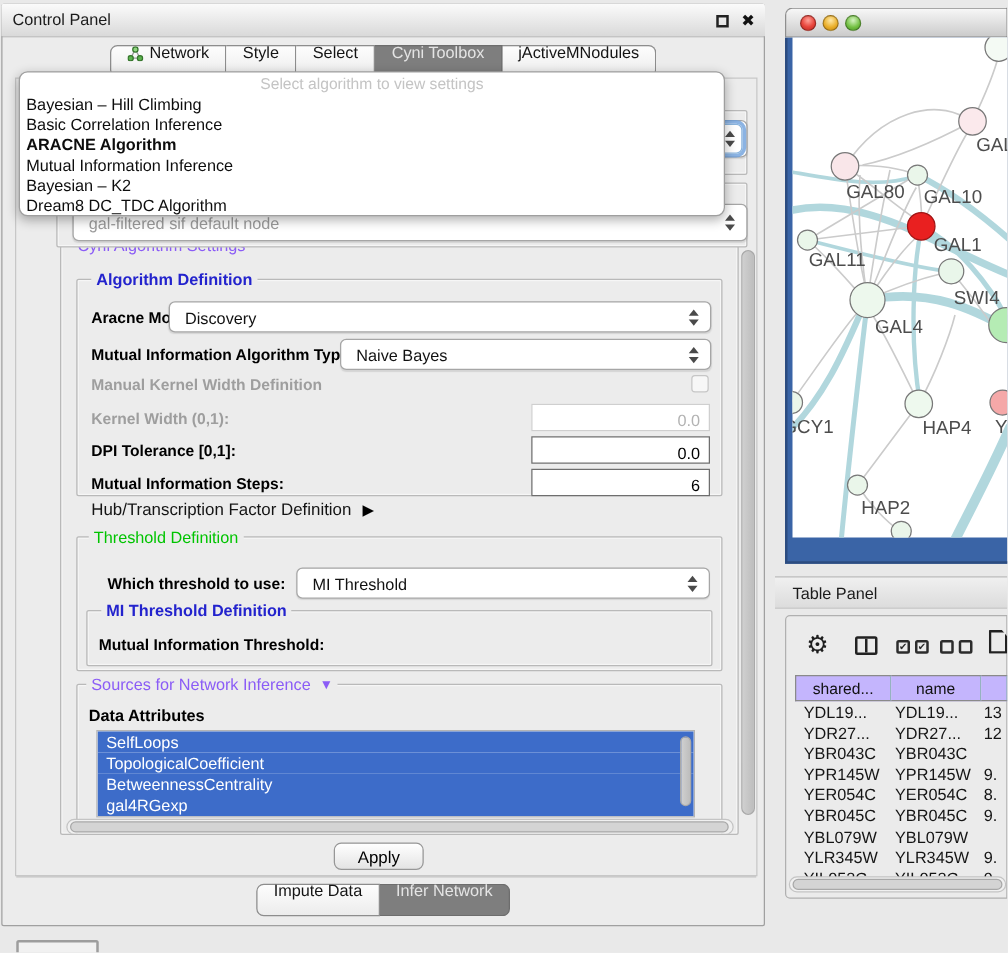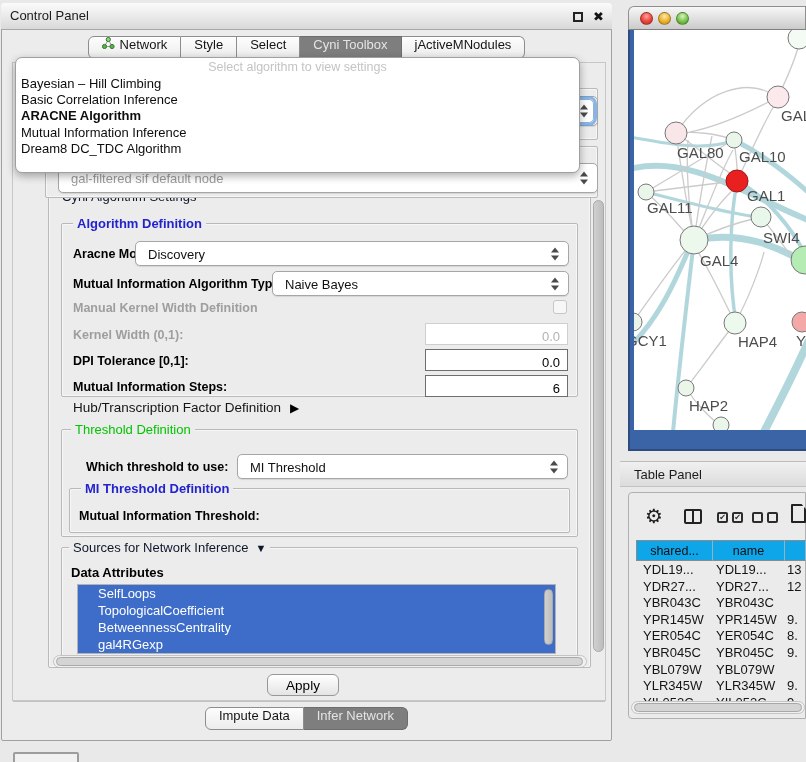--- a/index.html
+++ b/index.html
@@ -9,30 +9,30 @@
   
   .win{position:absolute;left:1px;top:3px;width:611px;height:738px;background:#ececec;
        border:1px solid #a0a0a0;border-radius:2px}
   .cp-titlebar{position:absolute;left:1px;top:3px;width:611px;height:27px;
        background:linear-gradient(#fbfbfb,#d9d9d9);border-bottom:1px solid #a8a8a8;border-radius:2px 2px 0 0}
   .cp-title{position:absolute;left:9px;top:0;line-height:26px;font-size:13px;color:#1b1b1b}
   .floatbtn{position:absolute;left:572px;top:9px;width:10px;height:10px;border:2px solid #222;background:transparent}
   .closebtn{position:absolute;left:592px;top:5px;font-size:13px;font-weight:bold;color:#111;line-height:18px}
   
   .tabs{position:absolute;display:flex;justify-content:center;left:0;width:613px}
-  .tab{height:23px;display:flex;align-items:flex-start;gap:5px;padding:0 13px;font-size:13px;color:#141414;
+  .tab{height:23px;display:flex;align-items:flex-end;gap:5px;padding:12px 13px;font-size:13px;color:#141414;
        background:linear-gradient(#fdfdfd,#ececec);border:1px solid #8d8d8d;border-left:none;cursor:default;white-space:nowrap}
   .tab:first-child{border-left:1px solid #8d8d8d;border-radius:6px 0 0 6px}
   .tab:last-child{border-radius:0 6px 6px 0}
   .tab.sel{background:#7e7e7e;color:#e4e4e4;border-color:#6d6d6d}
   
   .panelbox{position:absolute;border:1px solid #c7c7c7}
   .group{position:absolute;border:1px solid #b9b9b9;border-radius:2px;
          box-shadow:inset 0 0 0 1px rgba(255,255,255,.55)}
-  .gtitle{position:absolute;background:#ececec;padding:0 4px;font-size:13px;white-space:nowrap;color:#0f172a}
+  .gtitle{position:absolute;background:#ececec;padding:0 4px;font-size:13px;white-space:nowrap;color:#8b5cf6}
   .gtitle.blue{color:#2323cd;font-weight:bold}
   .gtitle.green{color:#00c400}
   .lbl{position:absolute;font-size:12.5px;font-weight:bold;white-space:nowrap;color:#000}
   .lbl.dis{color:#9e9e9e}
   .combo{position:absolute;background:#fff;border:1px solid #a6a6a6;border-radius:5px;
          box-shadow:0 1px 1px rgba(0,0,0,.10)}
   .ctext{position:absolute;left:12px;top:0;font-size:13px;color:#111;white-space:nowrap}
   .ctext.ph{color:#9c9c9c}
   .spinner{position:absolute;right:9px;top:50%;transform:translateY(-50%);display:flex;flex-direction:column;align-items:center;gap:3px}
   .tu{width:0;height:0;border-left:4px solid transparent;border-right:4px solid transparent;border-bottom:5px solid #4a4a4a}
@@ -42,21 +42,21 @@
   .field.dis{border-color:#cfcfcf;color:#b3b3b3}
   .checkbox{position:absolute;width:14px;height:14px;border:1px solid #c6c6c6;background:#f7f7f7;border-radius:3px}
   
   .popup{position:absolute;left:15px;top:57px;width:565px;height:116px;background:#fff;
          border:1px solid #9f9f9f;border-radius:7px;box-shadow:0 3px 9px rgba(0,0,0,.32);z-index:40;overflow:hidden}
   .pp-hint{height:18px;line-height:18px;text-align:center;font-size:12.5px;color:#c4c4c4}
   .pp-item{height:16.2px;line-height:16.2px;font-size:13px;color:#0d0d0d;padding-left:5px;white-space:nowrap}
   .pp-item.b{font-weight:bold}
   
   .attr-list{position:absolute;background:#fff;border:1px solid #b3b3b3;overflow:hidden}
-  .attr-item{height:17px;line-height:17px;font-size:13px;color:#fff;padding-left:20px;white-space:nowrap}
+  .attr-item{height:17px;line-height:17px;font-size:13px;color:#fff;padding-left:7px;white-space:nowrap}
   
   .vthumb{position:absolute;background:linear-gradient(to right,#d0d0d0,#bdbdbd);border:1px solid #a9a9a9;border-radius:6px}
   .htrack{position:absolute;background:#f0f0f0;border:1px solid #c4c4c4;border-radius:7px}
   .hthumb{position:absolute;background:#d4d4d4;border:1px solid #a8a8a8;border-radius:5px}
   .tri{font-size:12px;color:#000}
   
   .btn{position:absolute;background:linear-gradient(#ffffff,#e4e4e4);border:1px solid #979797;border-radius:6px;
        font-size:13.5px;display:flex;align-items:center;justify-content:center;color:#000}
   
   .net-titlebar{position:absolute;left:628px;top:6px;width:178px;height:24px;
@@ -75,21 +75,21 @@
   .tp-title{position:absolute;left:14px;top:0;line-height:25px;font-size:13px;color:#1b1b1b}
   .tp-body{position:absolute;left:628px;top:492px;width:178px;height:227px;background:#ebebeb;
        border:1px solid #b0b0b0;border-radius:4px 0 0 4px}
   .gear{position:absolute;font-size:20px;color:#1d1d1d;line-height:20px}
   .split-icon{position:absolute;width:18px;height:15px;border:2px solid #222;border-radius:2px}
   .split-icon i{position:absolute;left:6px;top:0;width:2px;height:11px;background:#222}
   .cb{position:absolute;width:11px;height:11px;border:2px solid #2c2c2c;border-radius:2px;
       font-size:8px;line-height:8px;text-align:center;color:#2c2c2c;font-weight:bold}
   .doc-icon{position:absolute;width:15px;height:19px;border:2px solid #222;border-radius:1px;
       clip-path:polygon(0 0,70% 0,100% 28%,100% 100%,0 100%)}
-  .th{position:absolute;height:21px;background:#0ea5e9;border-top:1px solid #8a8a8a;border-bottom:1px solid #8a8a8a;
+  .th{position:absolute;height:21px;background:#c4b5fd;border-top:1px solid #8a8a8a;border-bottom:1px solid #8a8a8a;
       border-right:1px solid #95b2c0;display:flex;align-items:center;justify-content:center;font-size:12.5px;color:#111}
   .trow{position:absolute;height:17px;font-size:13px;color:#151515;white-space:nowrap}
   .trow span{position:absolute;top:0;line-height:16.6px}
   .partial-box{position:absolute;left:13px;top:752px;width:66px;height:14px;border:2px solid #9d9d9d;background:#f1f1f1;border-radius:2px}
 </style>
 </head>
 <body>
 
 <div id="screen">
 
@@ -143,20 +143,21 @@
       </span>
   </div>
 
   <div class="popup">
     <div class="pp-hint">Select algorithm to view settings</div>
     <div>
         <div class="pp-item">Bayesian – Hill Climbing</div>
         <div class="pp-item">Basic Correlation Inference</div>
         <div class="pp-item b">ARACNE Algorithm</div>
         <div class="pp-item">Mutual Information Inference</div>
+        <div class="pp-item">Bayesian – K2</div>
         <div class="pp-item">Dream8 DC_TDC Algorithm</div>
       </div>
   </div>
 
   <div class="group" style="left:48px;top:196px;width:543px;height:472px;overflow:hidden">
 
     <div class="group" style="left:12px;top:26px;width:517px;height:174px"></div>
     <span class="gtitle blue" style="left:24px;top:19px">Algorithm Definition</span>
 
     <span class="lbl" style="left:24px;top:50px">Aracne Mode:</span>

